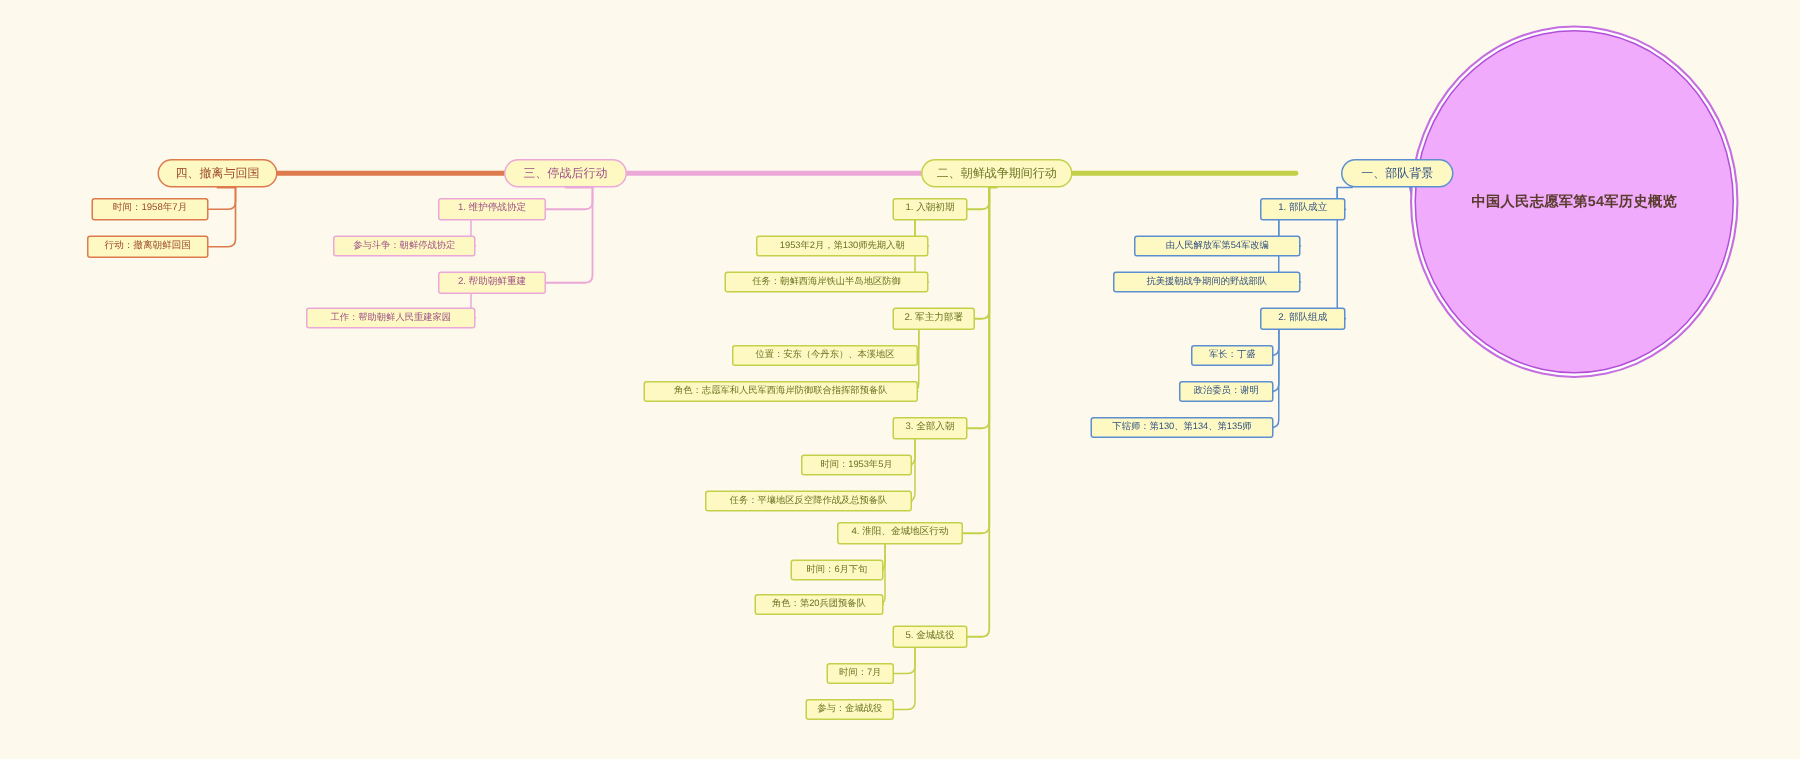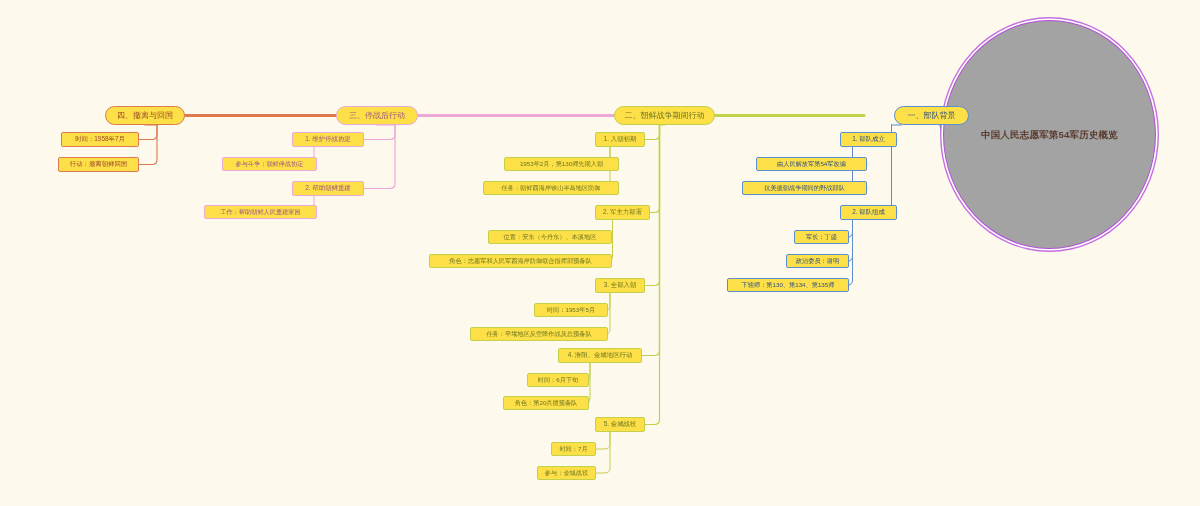--- a/index.html
+++ b/index.html
@@ -24,28 +24,28 @@
     width: 1200px;
     height: 506px;
     pointer-events: none;
   }
   .node {
     position: absolute;
     box-sizing: border-box;
     display: flex;
     align-items: center;
     justify-content: center;
-    background: #fde047;
+    background: #fef9c3;
     white-space: nowrap;
     line-height: 1;
   }
   
   .root-node {
     border-radius: 50%;
-    background: #a3a3a3;
+    background: #f0abfc;
     border: 1.4px solid #b14fd8;
     box-shadow: 0 0 0 1.6px #fffdfe, 0 0 0 3px #c46ee0;
     color: #5a3b2e;
     font-size: 9.5px;
     font-weight: bold;
     letter-spacing: .2px;
   }
   
   .l1 {
     border-radius: 11px;

